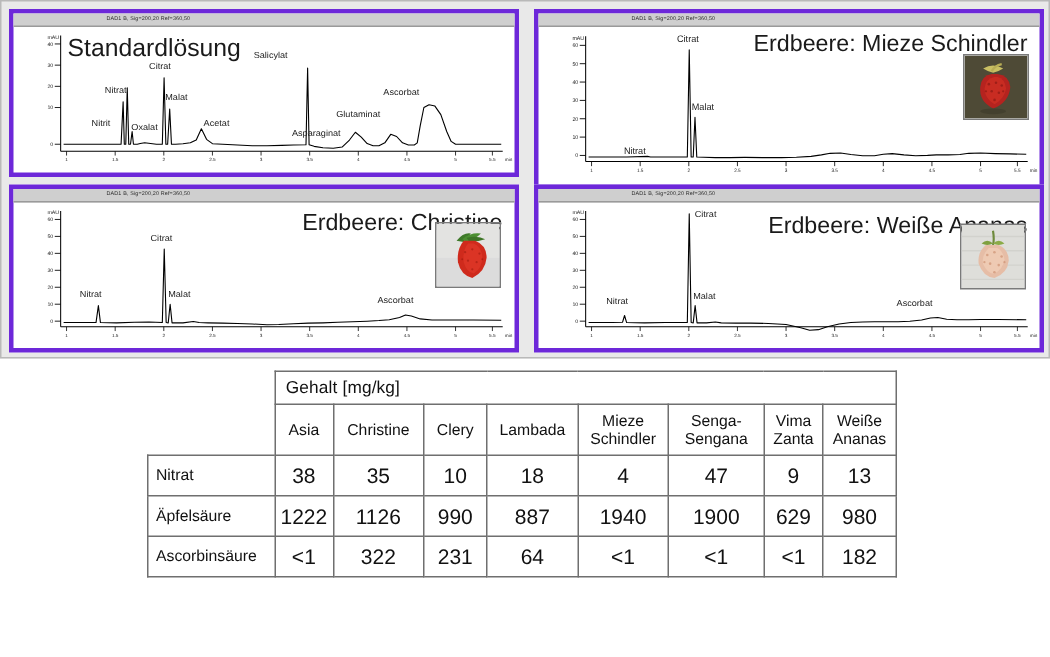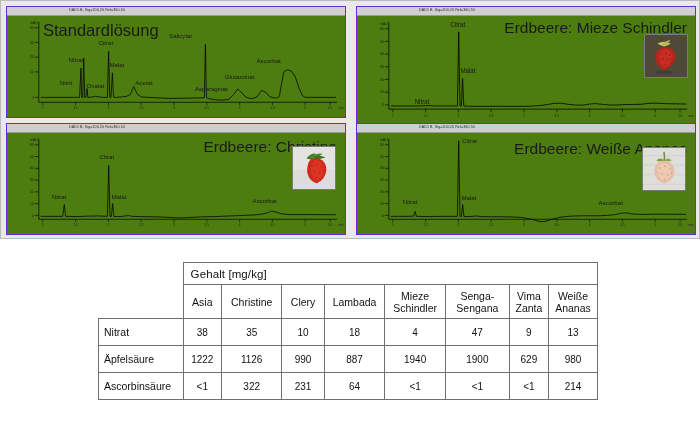--- a/index.html
+++ b/index.html
@@ -19,22 +19,22 @@
   
   .chart-band {
     position: absolute;
     left: 0; top: 0;
     width: 700px; height: 239px;
     background: #e9e9e9;
     border: 1px solid #b9b9b9;
   }
   .chart-panel {
     position: absolute;
-    background: #4d7c0f;
-    border: 1px solid #6d28d9;
+    background: #ffffff;
+    border: 3px solid #6d28d9;
   }
   #panel-std  { left: 5px;   top: 5px;   width: 340px; height: 112px; }
   #panel-mieze{ left: 355px; top: 5px;   width: 340px; height: 120px; }
   #panel-chris{ left: 5px;   top: 122px; width: 340px; height: 112px; padding-left: 26px; }
   #panel-weiss{ left: 355px; top: 122px; width: 340px; height: 112px; }
 
   .panel-topbar {
     position: absolute; left: 0; top: 0; right: 0; height: 9px;
     background: #cfcfcf;
     border-bottom: 1px solid #9a9a9a;
@@ -72,21 +72,21 @@
     overflow: hidden;
   }
   #thumb-mieze { right: 7px;  top: 27px; }
   #thumb-chris { right: 9px;  top: 22px; }
   #thumb-weiss { right: 9px;  top: 23px; }
   .berry-svg { display: block; width: 100%; height: 100%; }
 
   
   #result-table-wrap {
     position: absolute;
-    left: 98px; top: 262px;
+    left: 98px; top: 247px;
     width: 509px;
   }
   table.result-table {
     border-collapse: collapse;
     width: 500px;
     font-family: "Liberation Sans", sans-serif;
     color: #111111;
   }
   table.result-table td, table.result-table th {
     border: 1px solid #6f6f6f;
@@ -115,21 +115,21 @@
     letter-spacing: .1px;
     height: 22px;
   }
   .col-head {
     font-size: 10.5px;
     line-height: 12px;
     height: 34px;
     padding: 0 2px !important;
   }
   .val-cell {
-    font-size: 10px;
+    font-size: 14px;
     height: 27px;
   }
   .w-asia      { width: 40px; }
   .w-christine { width: 62px; }
   .w-clery     { width: 44px; }
   .w-lambada   { width: 62px; }
   .w-mieze     { width: 62px; }
   .w-senga     { width: 66px; }
   .w-vima      { width: 40px; }
   .w-weisse    { width: 50px; }
@@ -567,19 +567,19 @@
       </tr>
       <tr>
         <td class="row-label-cell">Ascorbinsäure</td>
         <td class="val-cell">&lt;1</td>
         <td class="val-cell">322</td>
         <td class="val-cell">231</td>
         <td class="val-cell">64</td>
         <td class="val-cell">&lt;1</td>
         <td class="val-cell">&lt;1</td>
         <td class="val-cell">&lt;1</td>
-        <td class="val-cell">214</td>
+        <td class="val-cell">182</td>
       </tr>
     </tbody>
       </table>
   </div>
 
 </div>
 
 </body></html>

